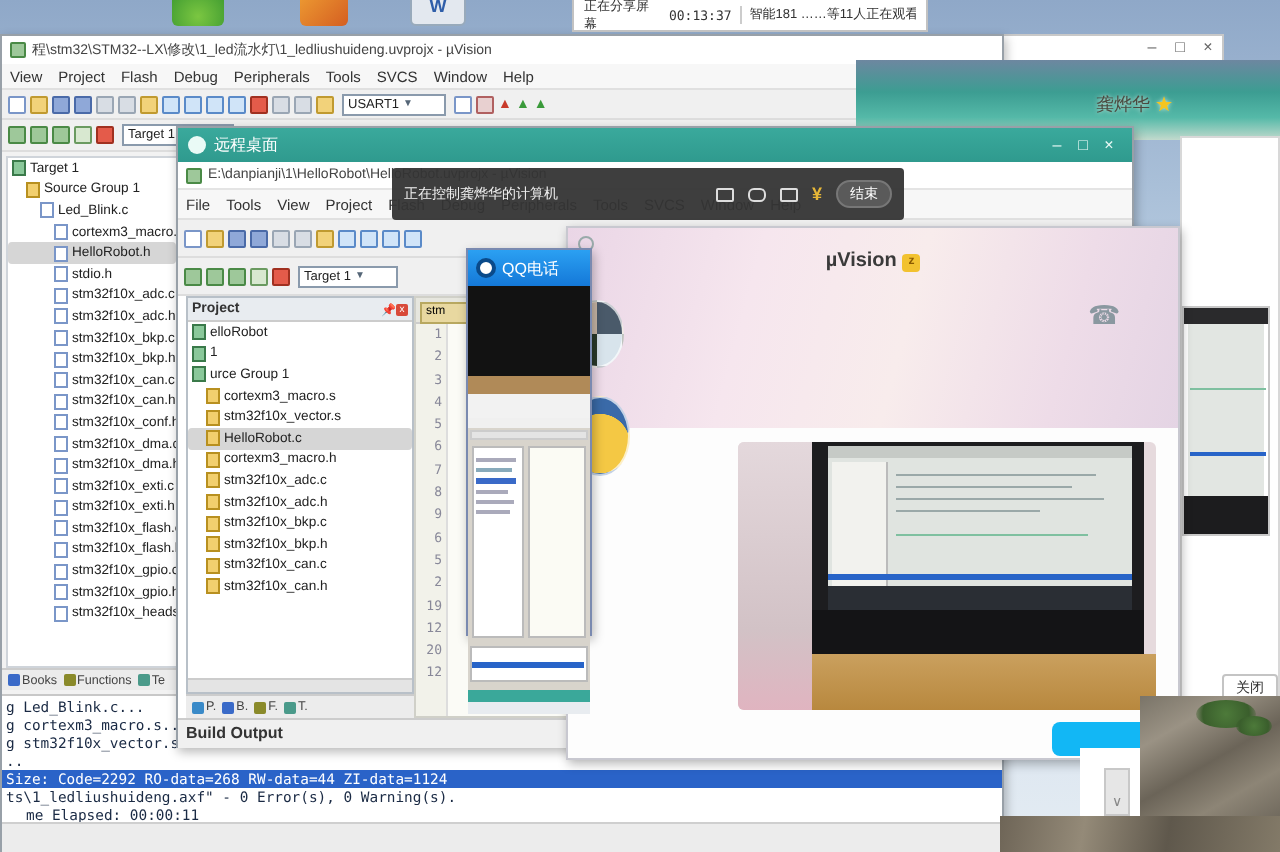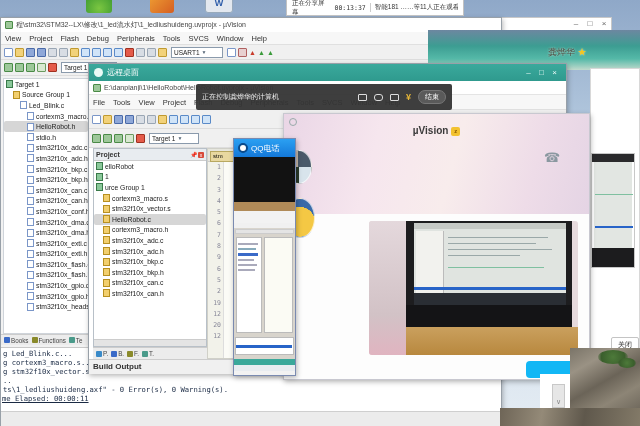--- a/index.html
+++ b/index.html
@@ -209,22 +209,23 @@
         <span class="mini" style="background:#4a9a8a"></span>
         <i style="font-style:normal">Te</i>
       </span>
   </div>
 
   <div class="abs mono" style="left:0;top:329px;width:500px;height:64px;background:#fff;border-top:1px solid #c8c8c8;padding-top:1px">
       <div class="bl lvl0" style="padding-left: 2px;">g Led_Blink.c...</div>
       <div class="bl lvl0" style="padding-left: 2px;">g cortexm3_macro.s...</div>
       <div class="bl lvl0" style="padding-left: 2px;">g stm32f10x_vector.s...</div>
       <div class="bl lvl0" style="padding-left: 2px;">..</div>
+      <div class="bl lvl0 hl" style="padding-left: 2px;">Size: Code=2292 RO-data=268 RW-data=44 ZI-data=1124</div>
       <div class="bl lvl0" style="padding-left: 2px;">ts\1_ledliushuideng.axf" - 0 Error(s), 0 Warning(s).</div>
-      <div class="bl lvl0" style="padding-left: 1px; text-decoration: underline;">me Elapsed:  00:00:11</div>
+      <div class="bl lvl0" style="padding-left: 12px; text-decoration: underline;">me Elapsed:  00:00:11</div>
     </div>
   <div class="abs" style="left:0;top:393px;width:500px;height:16px;background:#ececec;border-top:1px solid #cfcfcf"></div>
 </div>
 
 <div class="sea"></div>
 <div class="watermark">
   <span>龚烨华</span> <span class="star">★</span>
 </div>
 
 <div class="abs" style="left:590px;top:68px;width:50px;height:304px;background:#fff;border:1px solid #d8d8d8">
@@ -394,21 +395,21 @@
         <div class="screenline" style="left:0px;top:64px;width:152px;height:3px;background:#2864c8"></div>
         <div class="abs" style="left:0;top:70px;right:0;height:12px;background:#2a2e34"></div>
       </div>
       <div class="abs" style="left:0;top:84px;right:0;height:28px;background:#141416"></div>
     </div>
     <div class="abs" style="left:37px;top:106px;width:172px;height:28px;background:linear-gradient(180deg,#caa05e,#b8883e)"></div>
   </div>
   <div class="bluebtn" style="left:242px;top:247px;width:49px;height:17px"></div>
 </div>
 
-<div class="win" style="left:233px;top:138px;width:63px;height:238px;border-color:#7a8ab0">
+<div class="win" style="left:233px;top:124px;width:63px;height:194px;border-color:#7a8ab0">
   <div class="qqcall-bar">
     <span class="camdot"></span>
     <span>QQ电话</span>
   </div>
   <div class="abs" style="left:0;top:18px;width:61px;height:54px;background:#121212">
     <div class="abs" style="left:0;bottom:0;width:61px;height:9px;background:#b08a58"></div>
   </div>
   <div class="row" style="height:12px;background:#e8e8e8;gap:3px;padding:0 4px">
     <span class="mini" style="background:#2aa89a;border-radius:50%"></span>
     <span class="mini" style="background:#4ab84a;border-radius:50%"></span>

